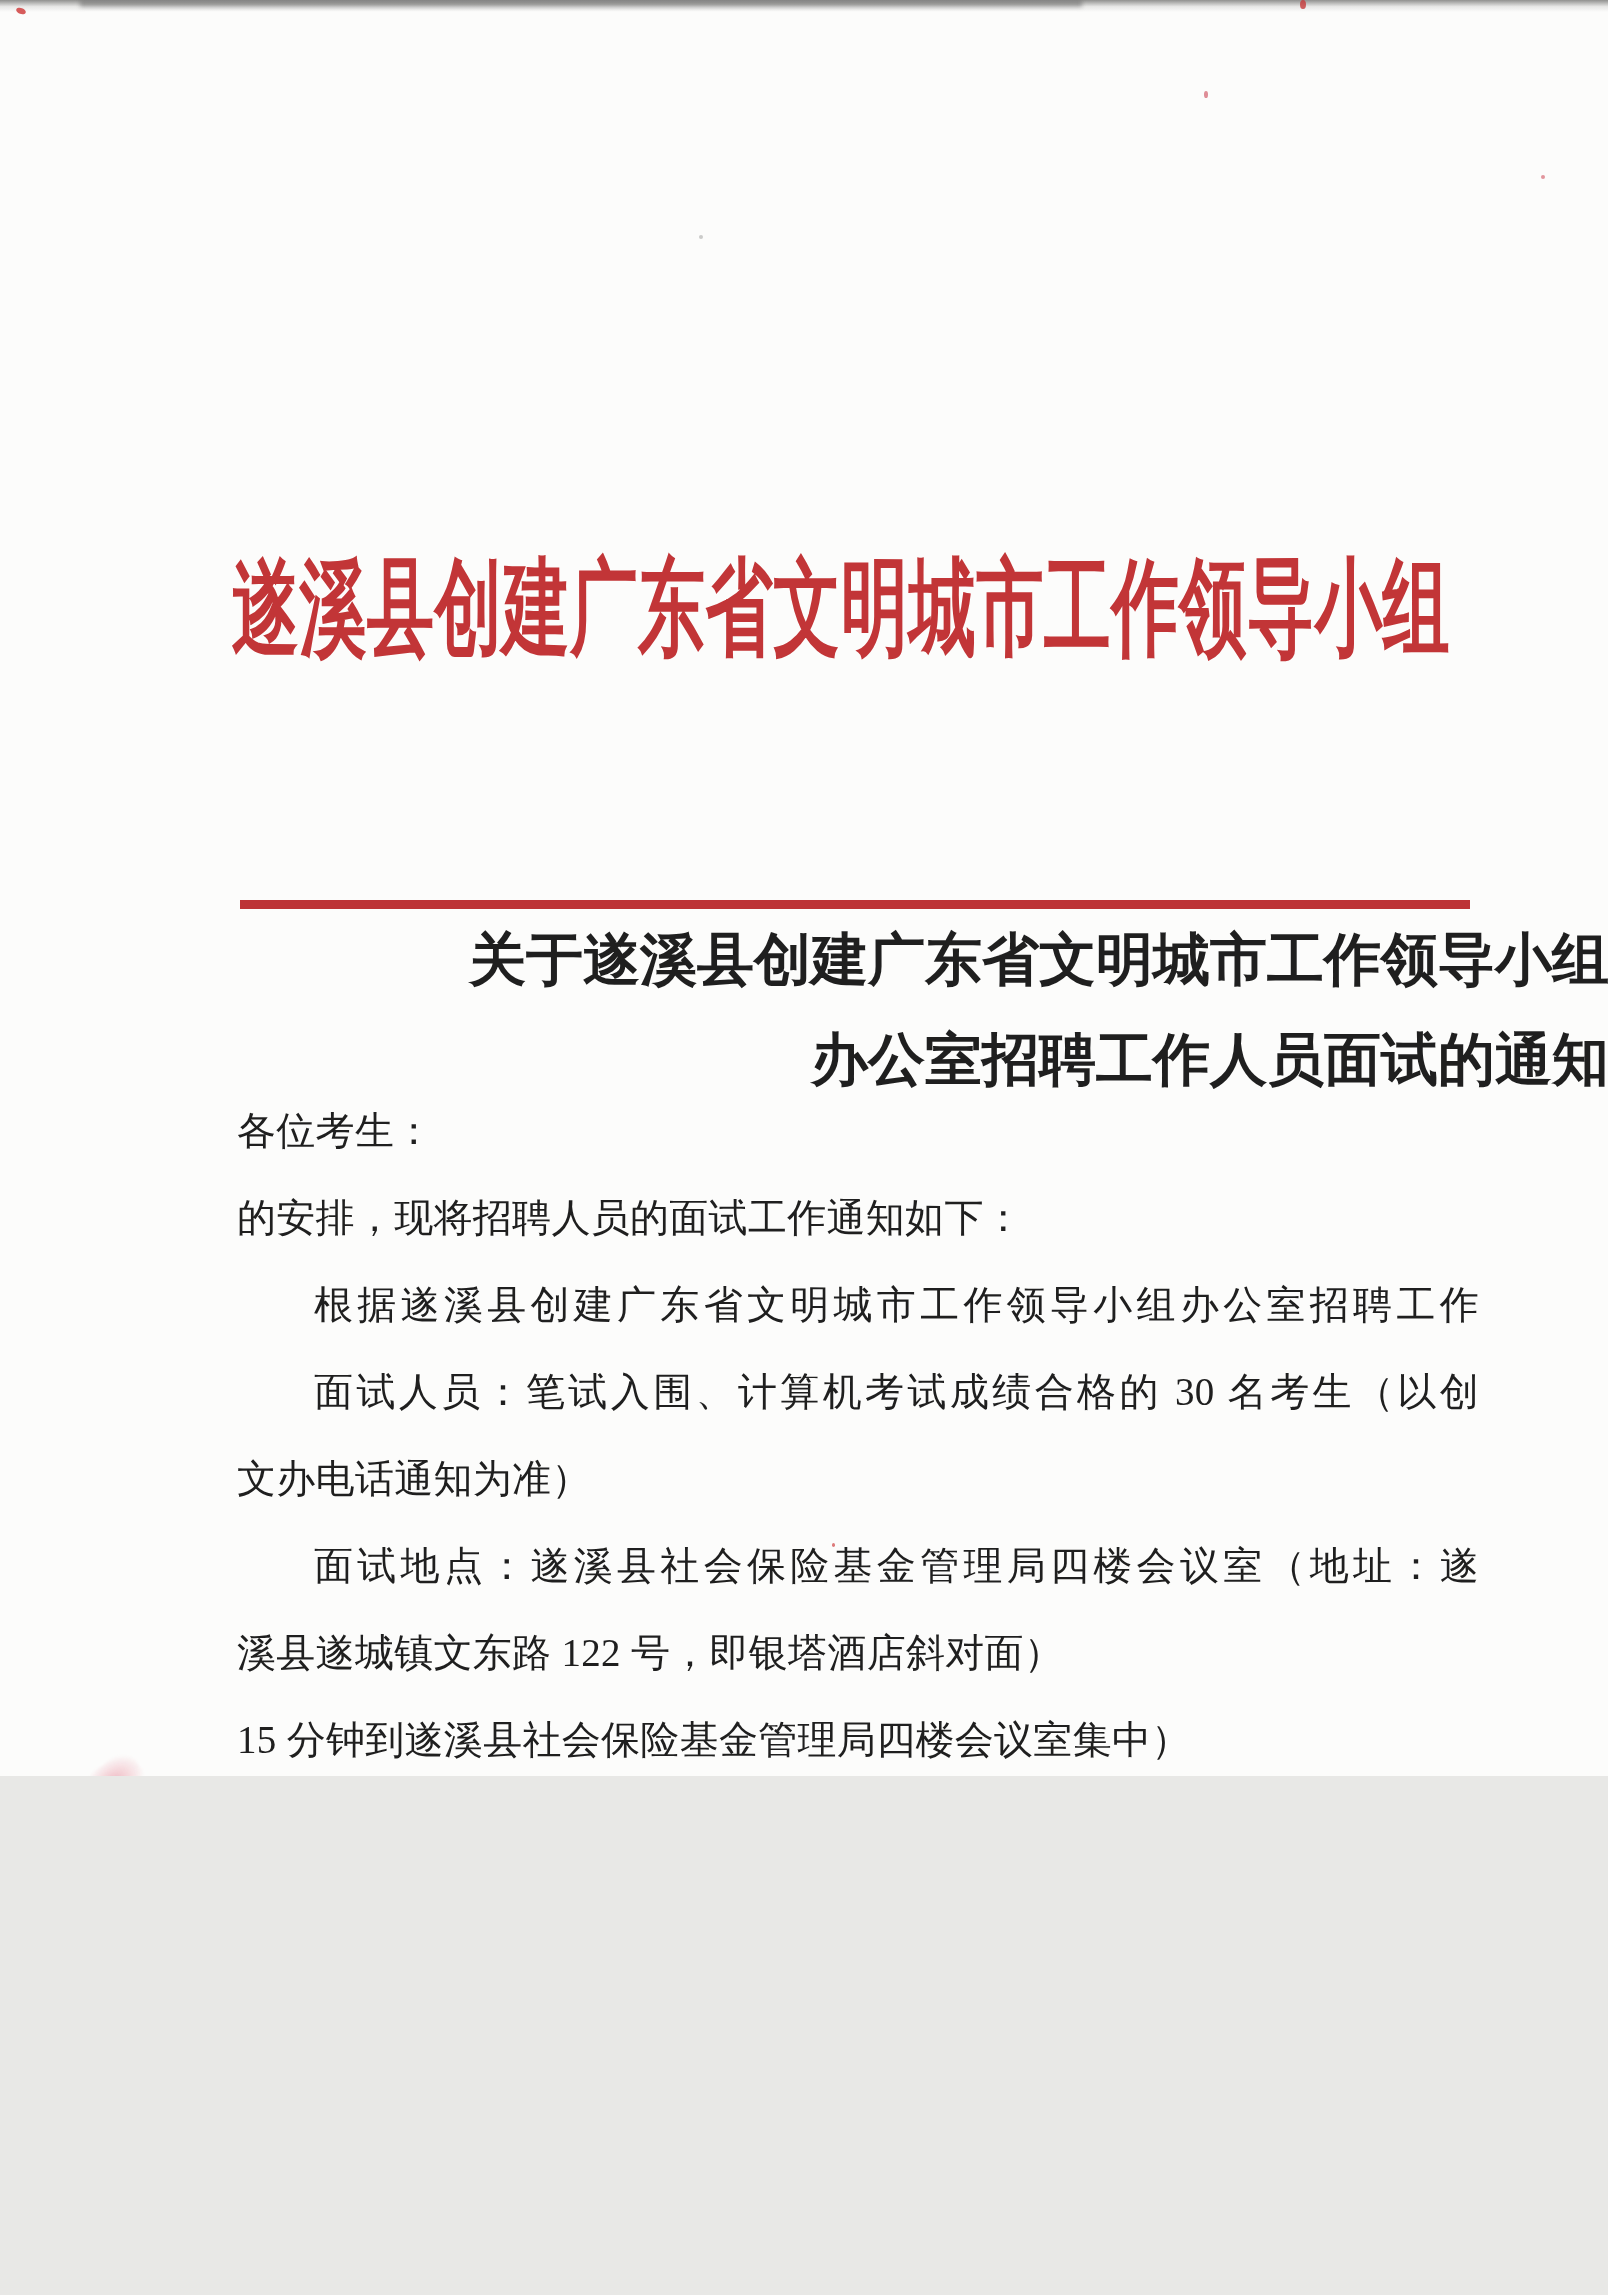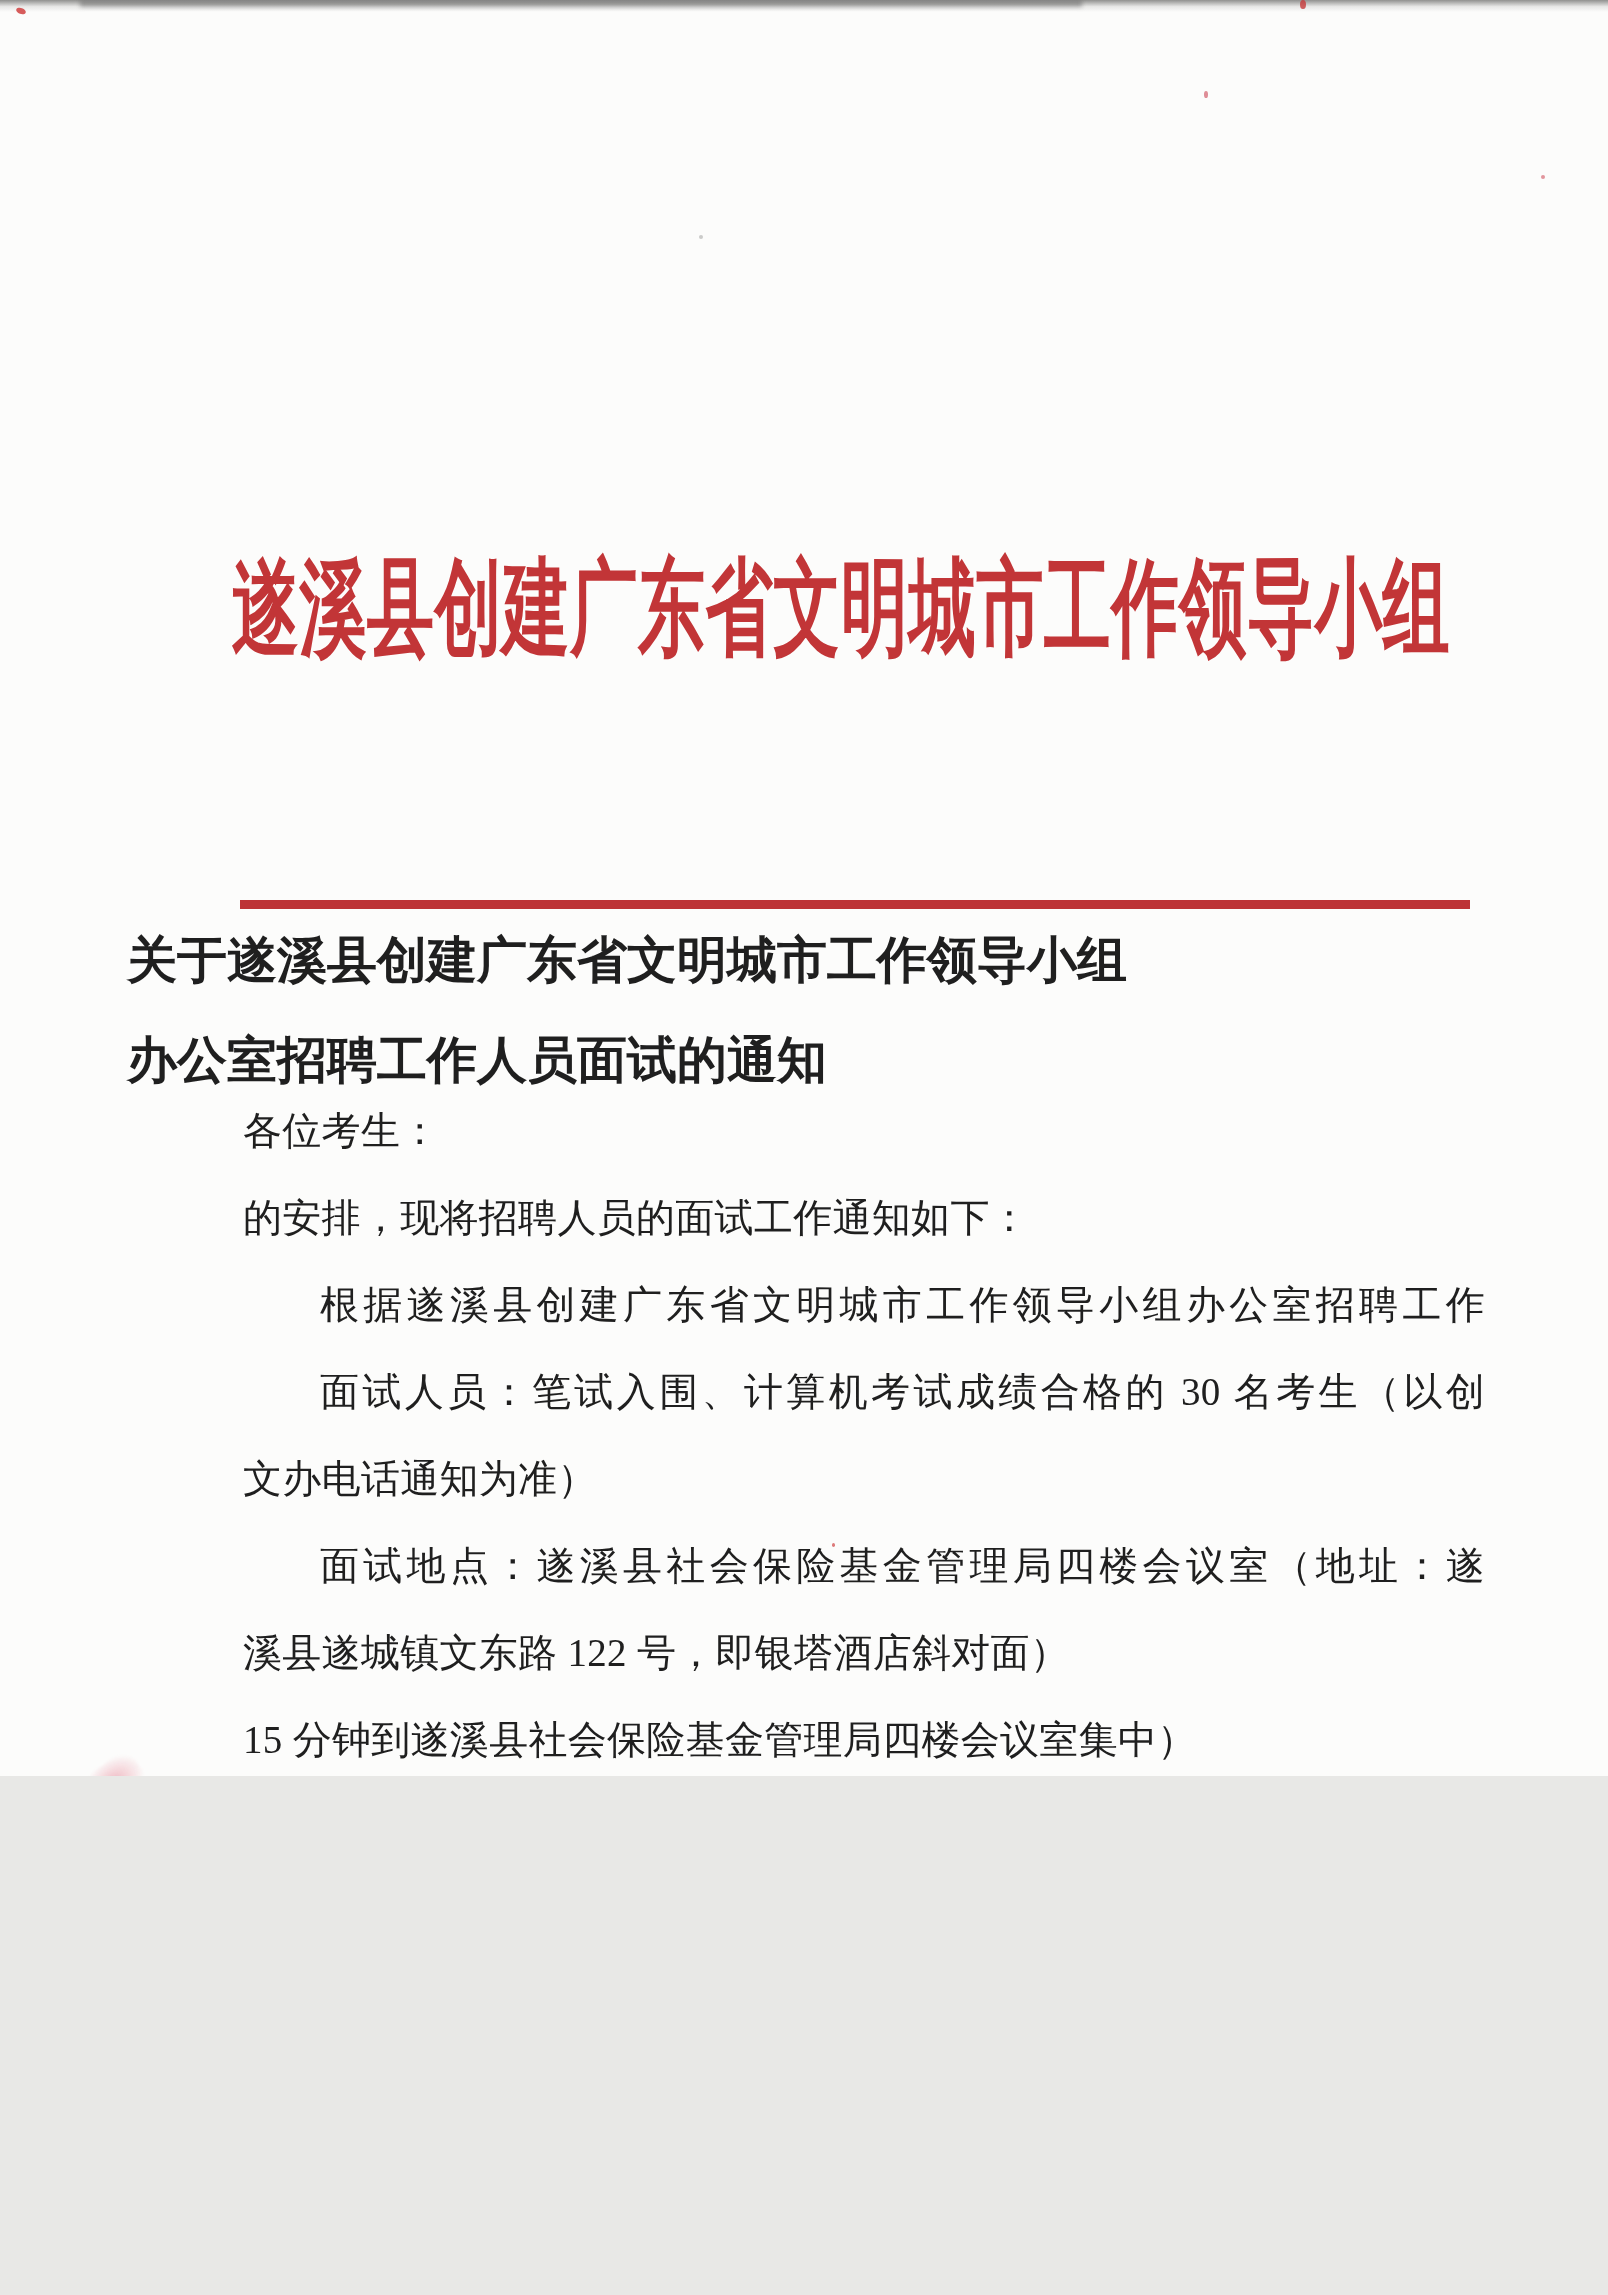--- a/index.html
+++ b/index.html
@@ -50,29 +50,28 @@
     display:inline-block;transform:scaleY(1.58);transform-origin:50% 8%;
     letter-spacing:0.7px;
   }
   .rule{
     position:absolute;left:240px;top:900px;width:1230px;height:9.4px;
     background:var(--rule-red);
   }
   
   .doc-title{
     position:absolute;top:910px;left:127px;right:0;
-    text-align:left;font-size:50px;font-weight:700;
+    text-align:right;font-size:57px;font-weight:700;
     color:var(--ink);line-height:100px;letter-spacing:0;
   }
   
   .body-text{
     position:absolute;top:1087px;left:237px;width:1242px;
     font-size:39px;line-height:87px;color:var(--ink);
     letter-spacing:0.3px;
-    margin-left:6px;
   }
   .body-text .line{min-height:87px;}
   .body-text .line.indent{text-indent:77px;}
   .body-text .line.fill{text-align:justify;text-align-last:justify;}
   
   .signature{
     position:absolute;top:1913px;left:596px;z-index:2;
     font-size:39px;letter-spacing:4px;color:var(--ink);white-space:nowrap;
   }
   .date{

